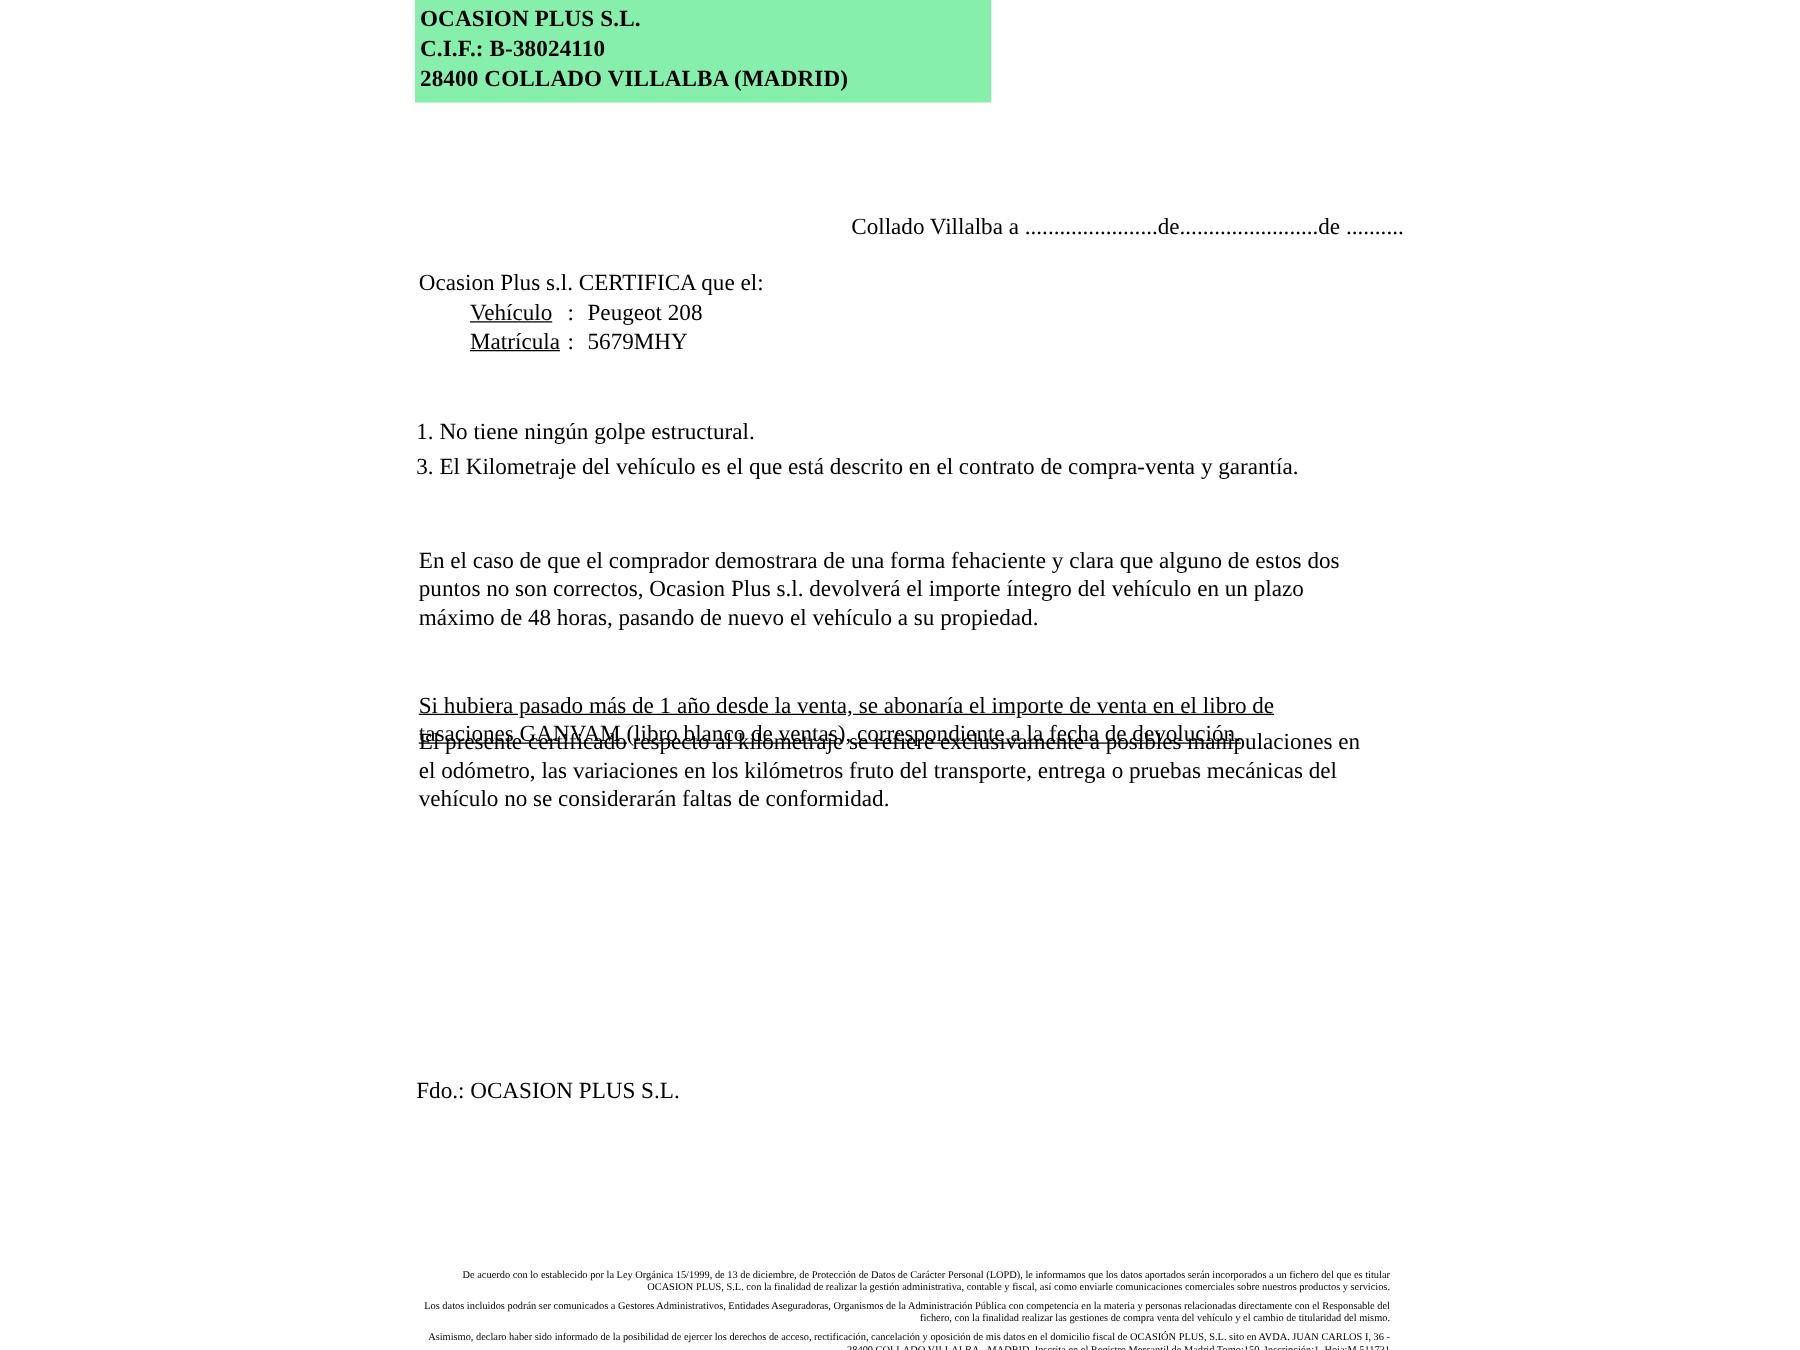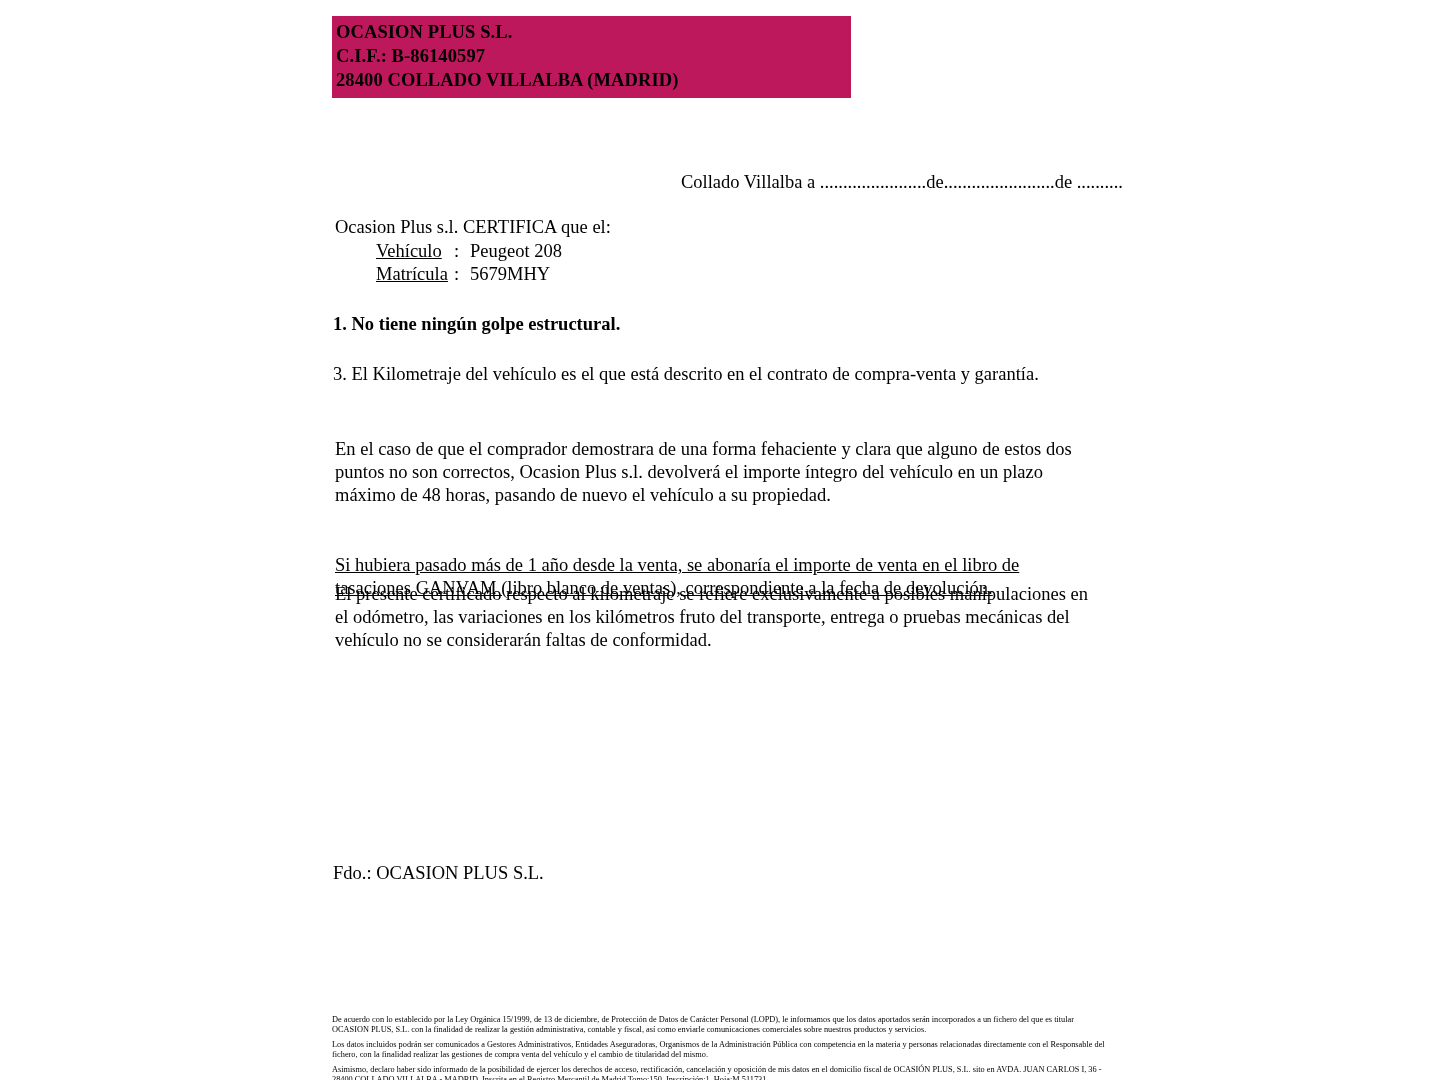--- a/index.html
+++ b/index.html
@@ -16,23 +16,23 @@
     overflow: hidden;
   }
   .page {
     position: relative;
     width: 1440px;
     height: 1080px;
   }
   .letterhead {
     position: absolute;
     left: 332px;
-    top: 16px;
-    width: 519px;
-    background: #be185d;
+    top: 0px;
+    width: 461px;
+    background: #86efac;
     padding: 4px 0 6px 4px;
     box-sizing: border-box;
   }
   .letterhead div {
     font-weight: bold;
     font-size: 18.5px;
     line-height: 24px;
     letter-spacing: 0.1px;
   }
   .date-line {
@@ -69,21 +69,21 @@
     display: inline-block;
     width: 16px;
   }
   .point {
     position: absolute;
     left: 333px;
     font-size: 18.5px;
     line-height: 24px;
     white-space: nowrap;
   }
-  .point.p1 { top: 312px; font-weight: bold; }
+  .point.p1 { top: 334px; }
   .point.p2 { top: 362px; }
   .para {
     position: absolute;
     left: 335px;
     width: 760px;
     font-size: 18.5px;
     line-height: 23px;
   }
   .para.pa { top: 438px; }
   .para.pb { top: 517px; }
@@ -100,31 +100,32 @@
     position: absolute;
     left: 332px;
     top: 1015px;
     width: 780px;
     font-size: 8.3px;
     line-height: 10.4px;
     font-family: "Liberation Serif", serif;
   }
   .legal p {
     margin: 0 0 4px 0;
+    text-align: right;
   }
   .legal p:last-child { margin-bottom: 0; }
 </style>
 </head>
 <body>
 
 <div class="page">
 
   <div class="letterhead">
     <div>OCASION PLUS S.L.</div>
-    <div>C.I.F.: B-86140597</div>
+    <div>C.I.F.: B-38024110</div>
     <div>28400 COLLADO VILLALBA (MADRID)</div>
   </div>
 
   <div class="date-line">Collado Villalba a .......................de........................de ..........</div>
 
   <div class="certifica">Ocasion Plus s.l. CERTIFICA que el:</div>
 
   <div class="field-row vehiculo">
     <span class="field-label">Vehículo</span><span class="field-sep">:</span><span>Peugeot 208</span>
   </div>

